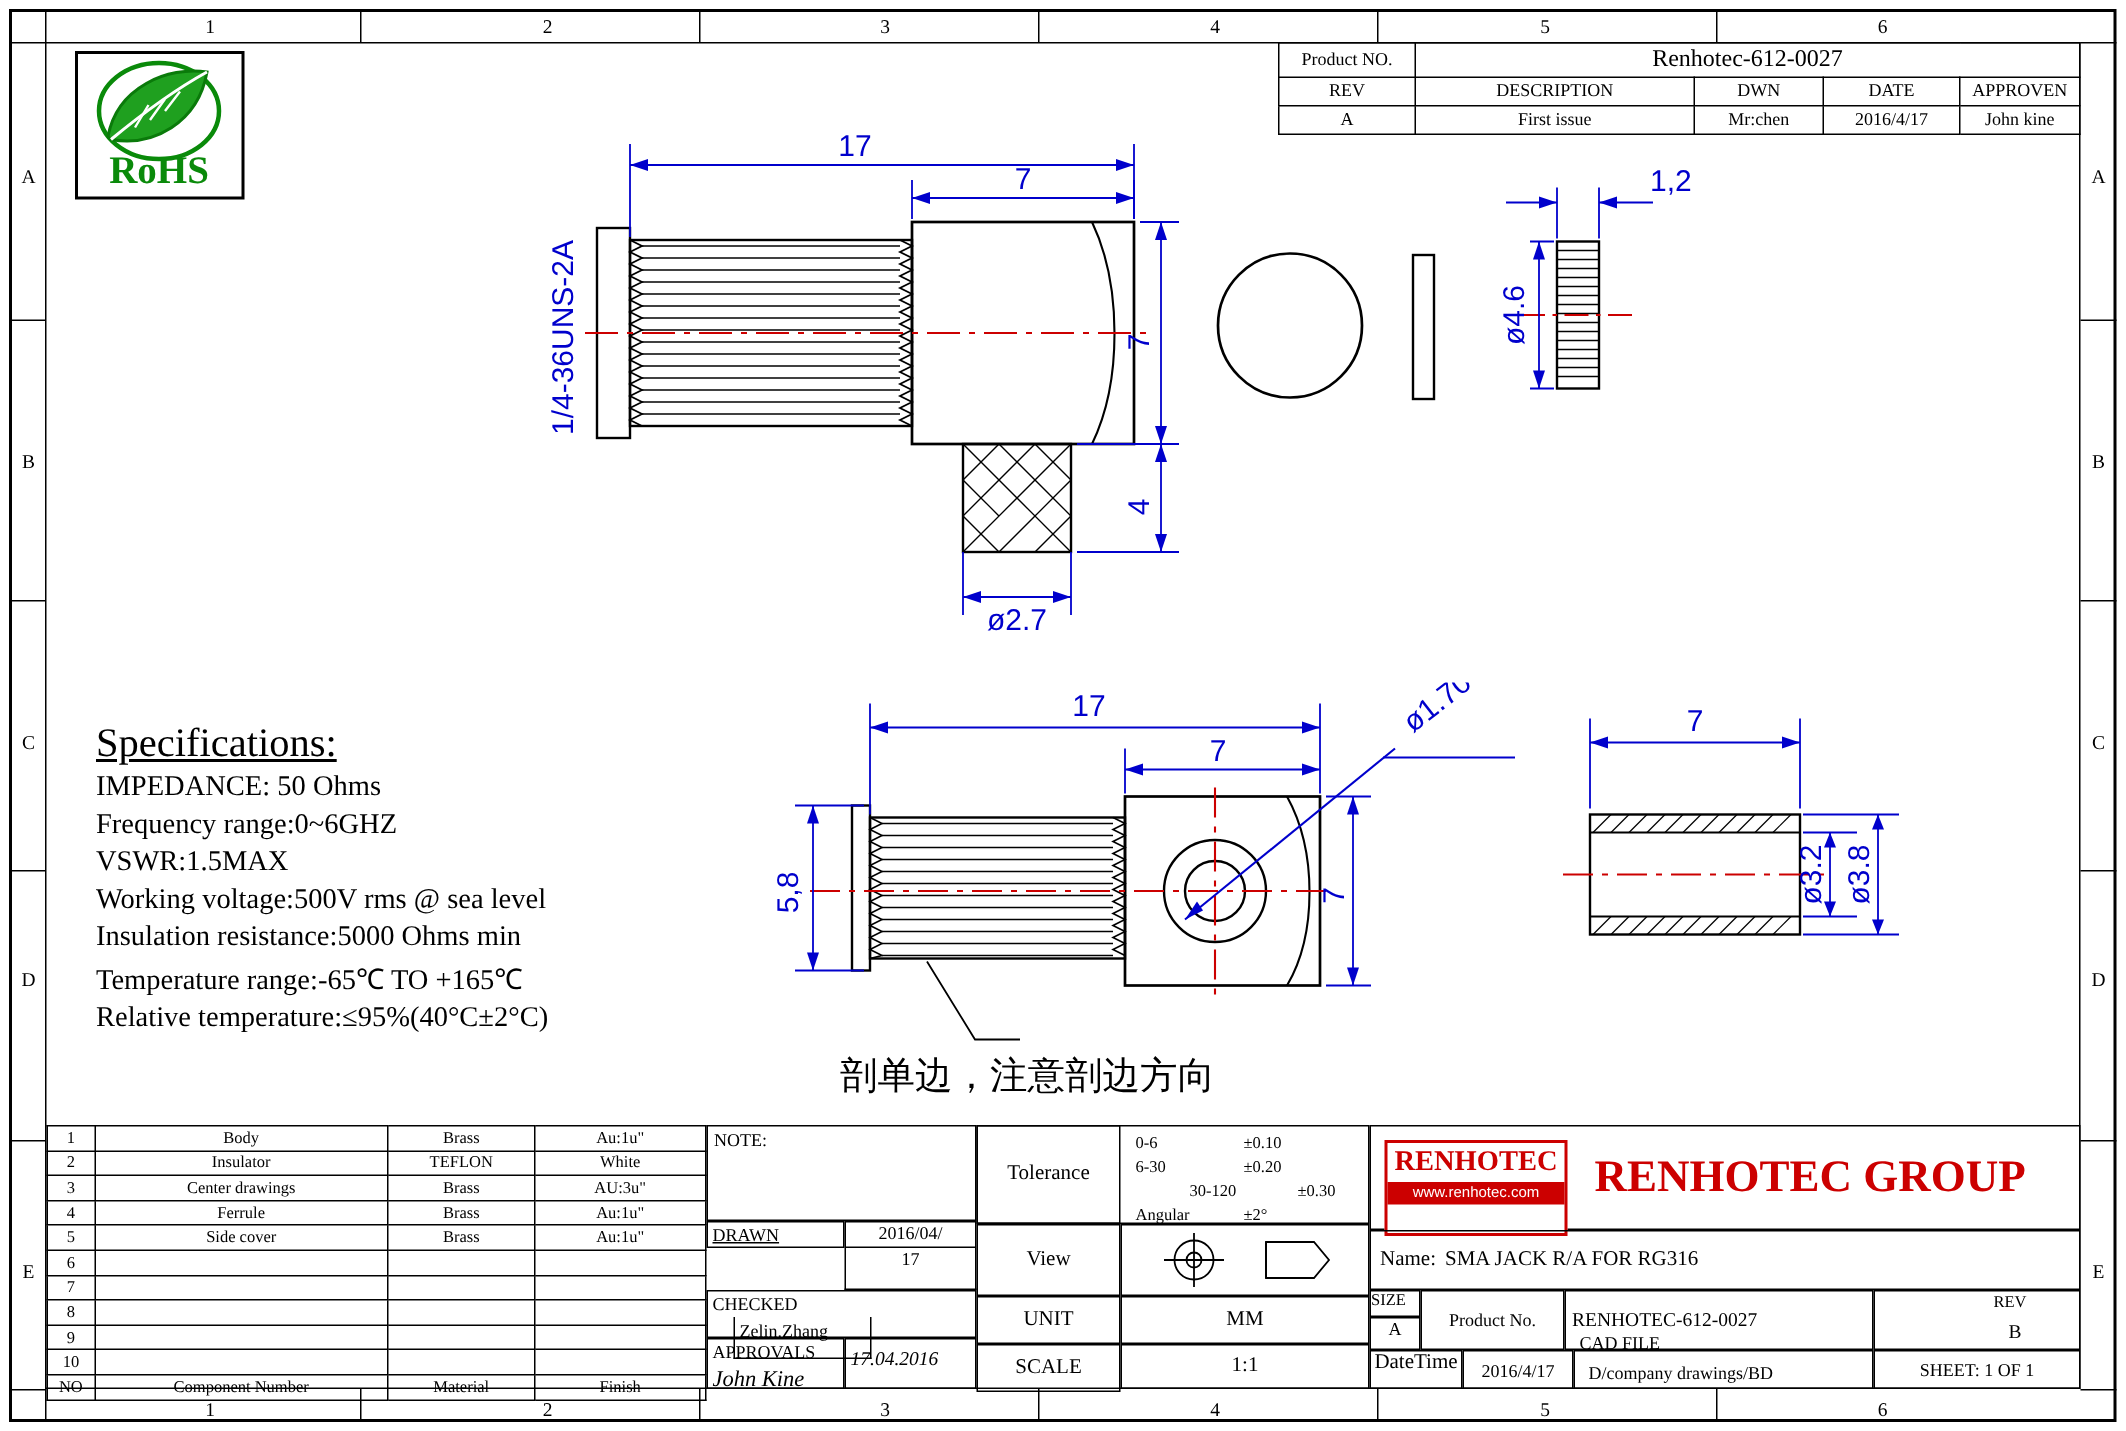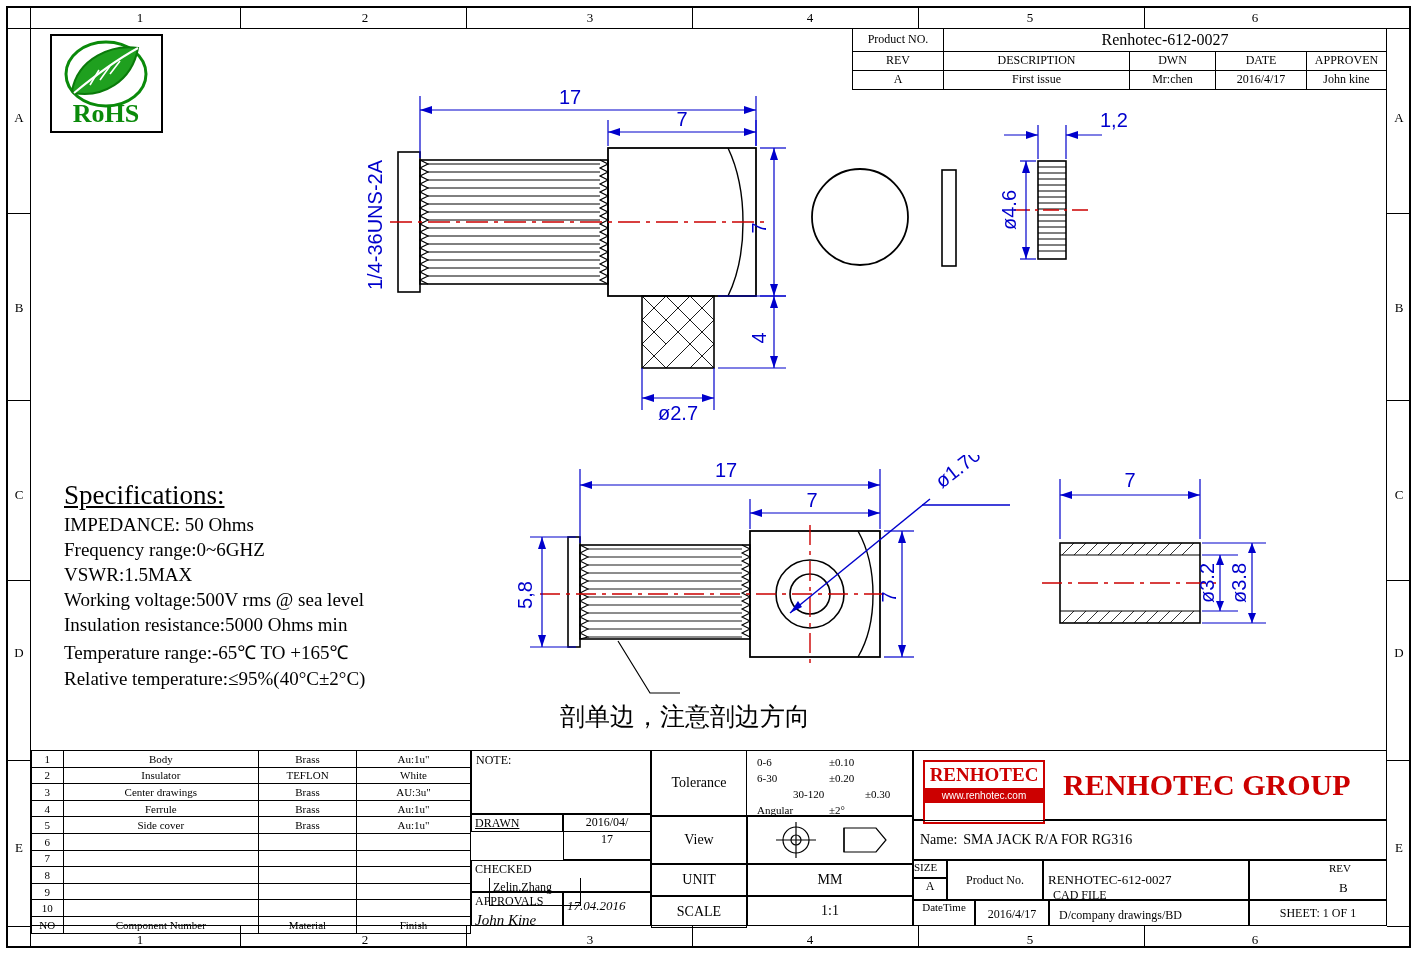--- a/index.html
+++ b/index.html
@@ -543,21 +543,21 @@
     </div>
 
     <div class="abs bord" style="left:0;top:110px;width:34px;height:18px;font-size:11px;text-align:left;">SIZE</div>
     <div class="abs bord" style="left:0;top:128px;width:34px;height:22px;font-size:12px;text-align:center;">A</div>
     <div class="abs bord" style="left:34px;top:110px;width:96px;height:40px;font-size:12px;text-align:center;display:flex;align-items:center;justify-content:center;">Product No.</div>
     <div class="abs bord" style="left:130px;top:110px;width:206px;height:40px;font-size:13px;display:flex;align-items:center;padding-left:4px;box-sizing:border-box;">RENHOTEC-612-0027</div>
     <div class="abs bord" style="left:336px;top:110px;width:138px;height:40px;"></div>
     <div class="abs" style="left:416px;top:112px;font-size:11px;">REV</div>
     <div class="abs" style="left:426px;top:130px;font-size:13px;">B</div>
 
-    <div class="abs bord" style="left:0;top:150px;width:62px;height:26px;font-size:11px;text-align:center;">DateTime</div>
+    <div class="abs bord" style="left:0;top:150px;width:62px;height:26px;font-size:14px;text-align:center;">DateTime</div>
     <div class="abs bord" style="left:62px;top:150px;width:74px;height:26px;font-size:12px;text-align:center;padding-top:6px;box-sizing:border-box;">2016/4/17</div>
     <div class="abs bord" style="left:136px;top:150px;width:200px;height:26px;"></div>
     <div class="abs" style="left:140px;top:138px;font-size:12px;">CAD FILE</div>
     <div class="abs" style="left:146px;top:158px;font-size:12px;">D/company drawings/BD</div>
     <div class="abs bord" style="left:336px;top:150px;width:138px;height:26px;display:flex;align-items:center;justify-content:center;font-size:12px;">
       <span>SHEET:</span>&nbsp;<span>1 OF 1</span>
     </div>
   </div>
 
 </div>

